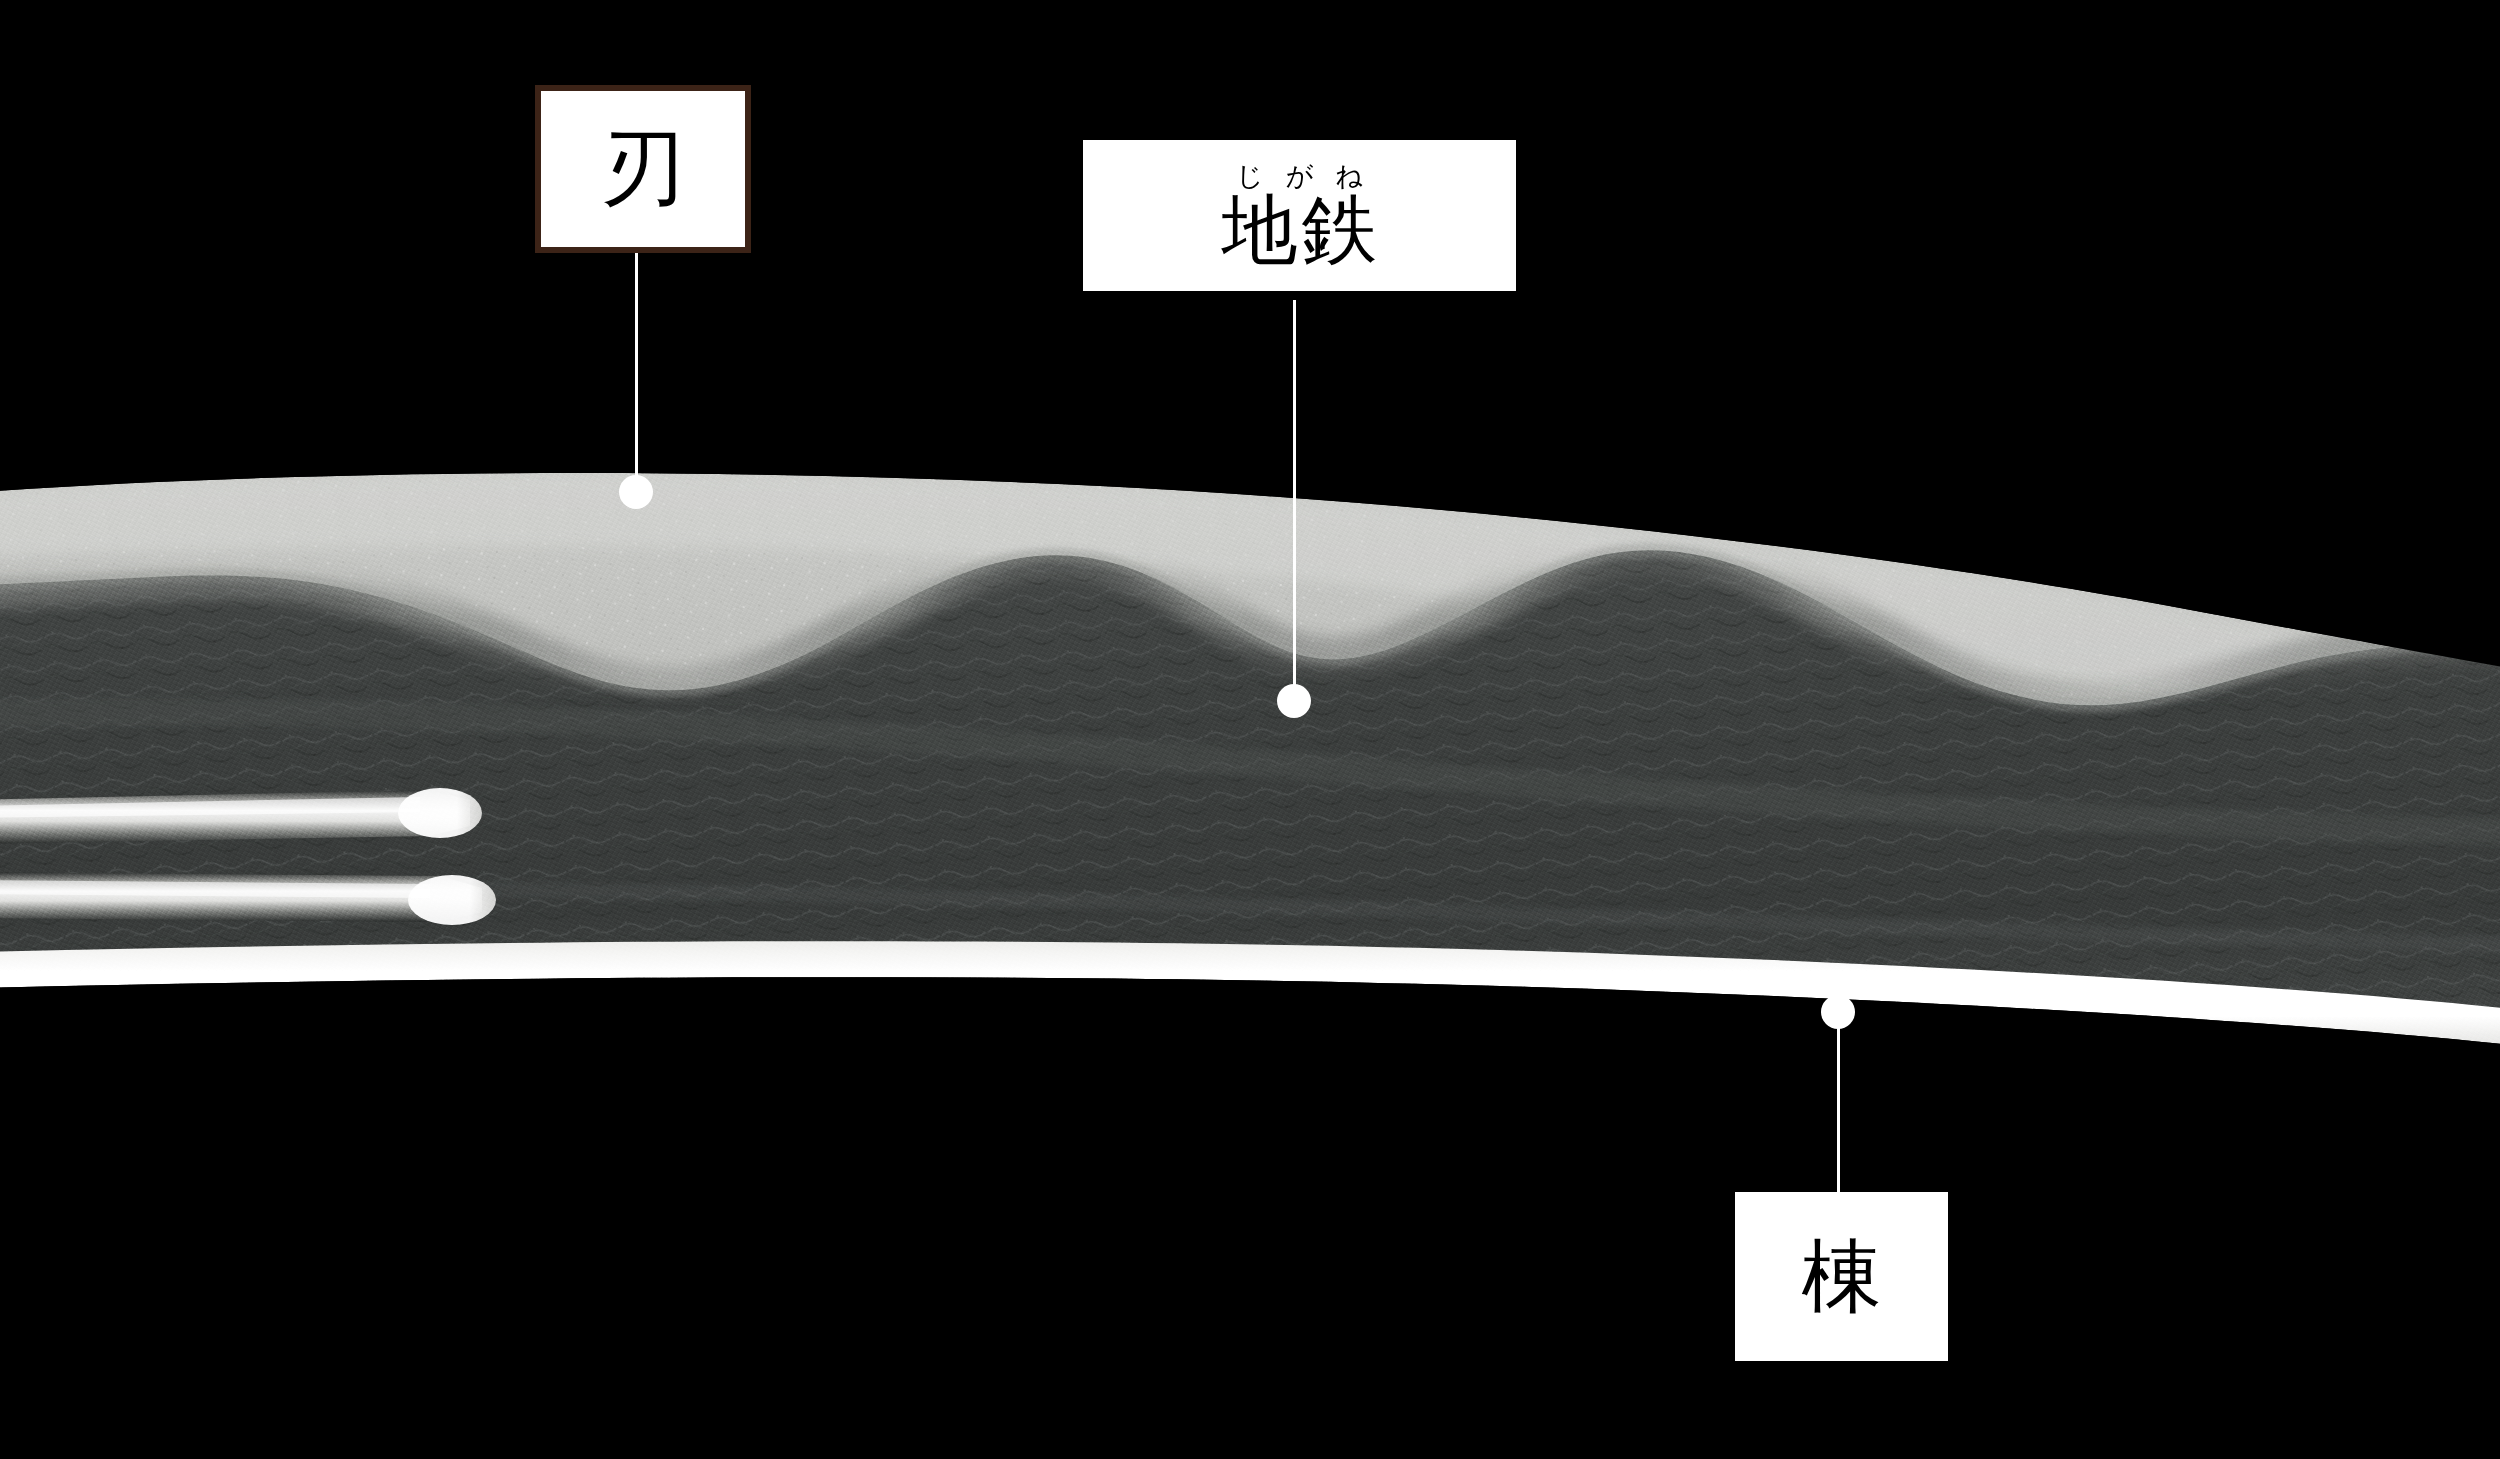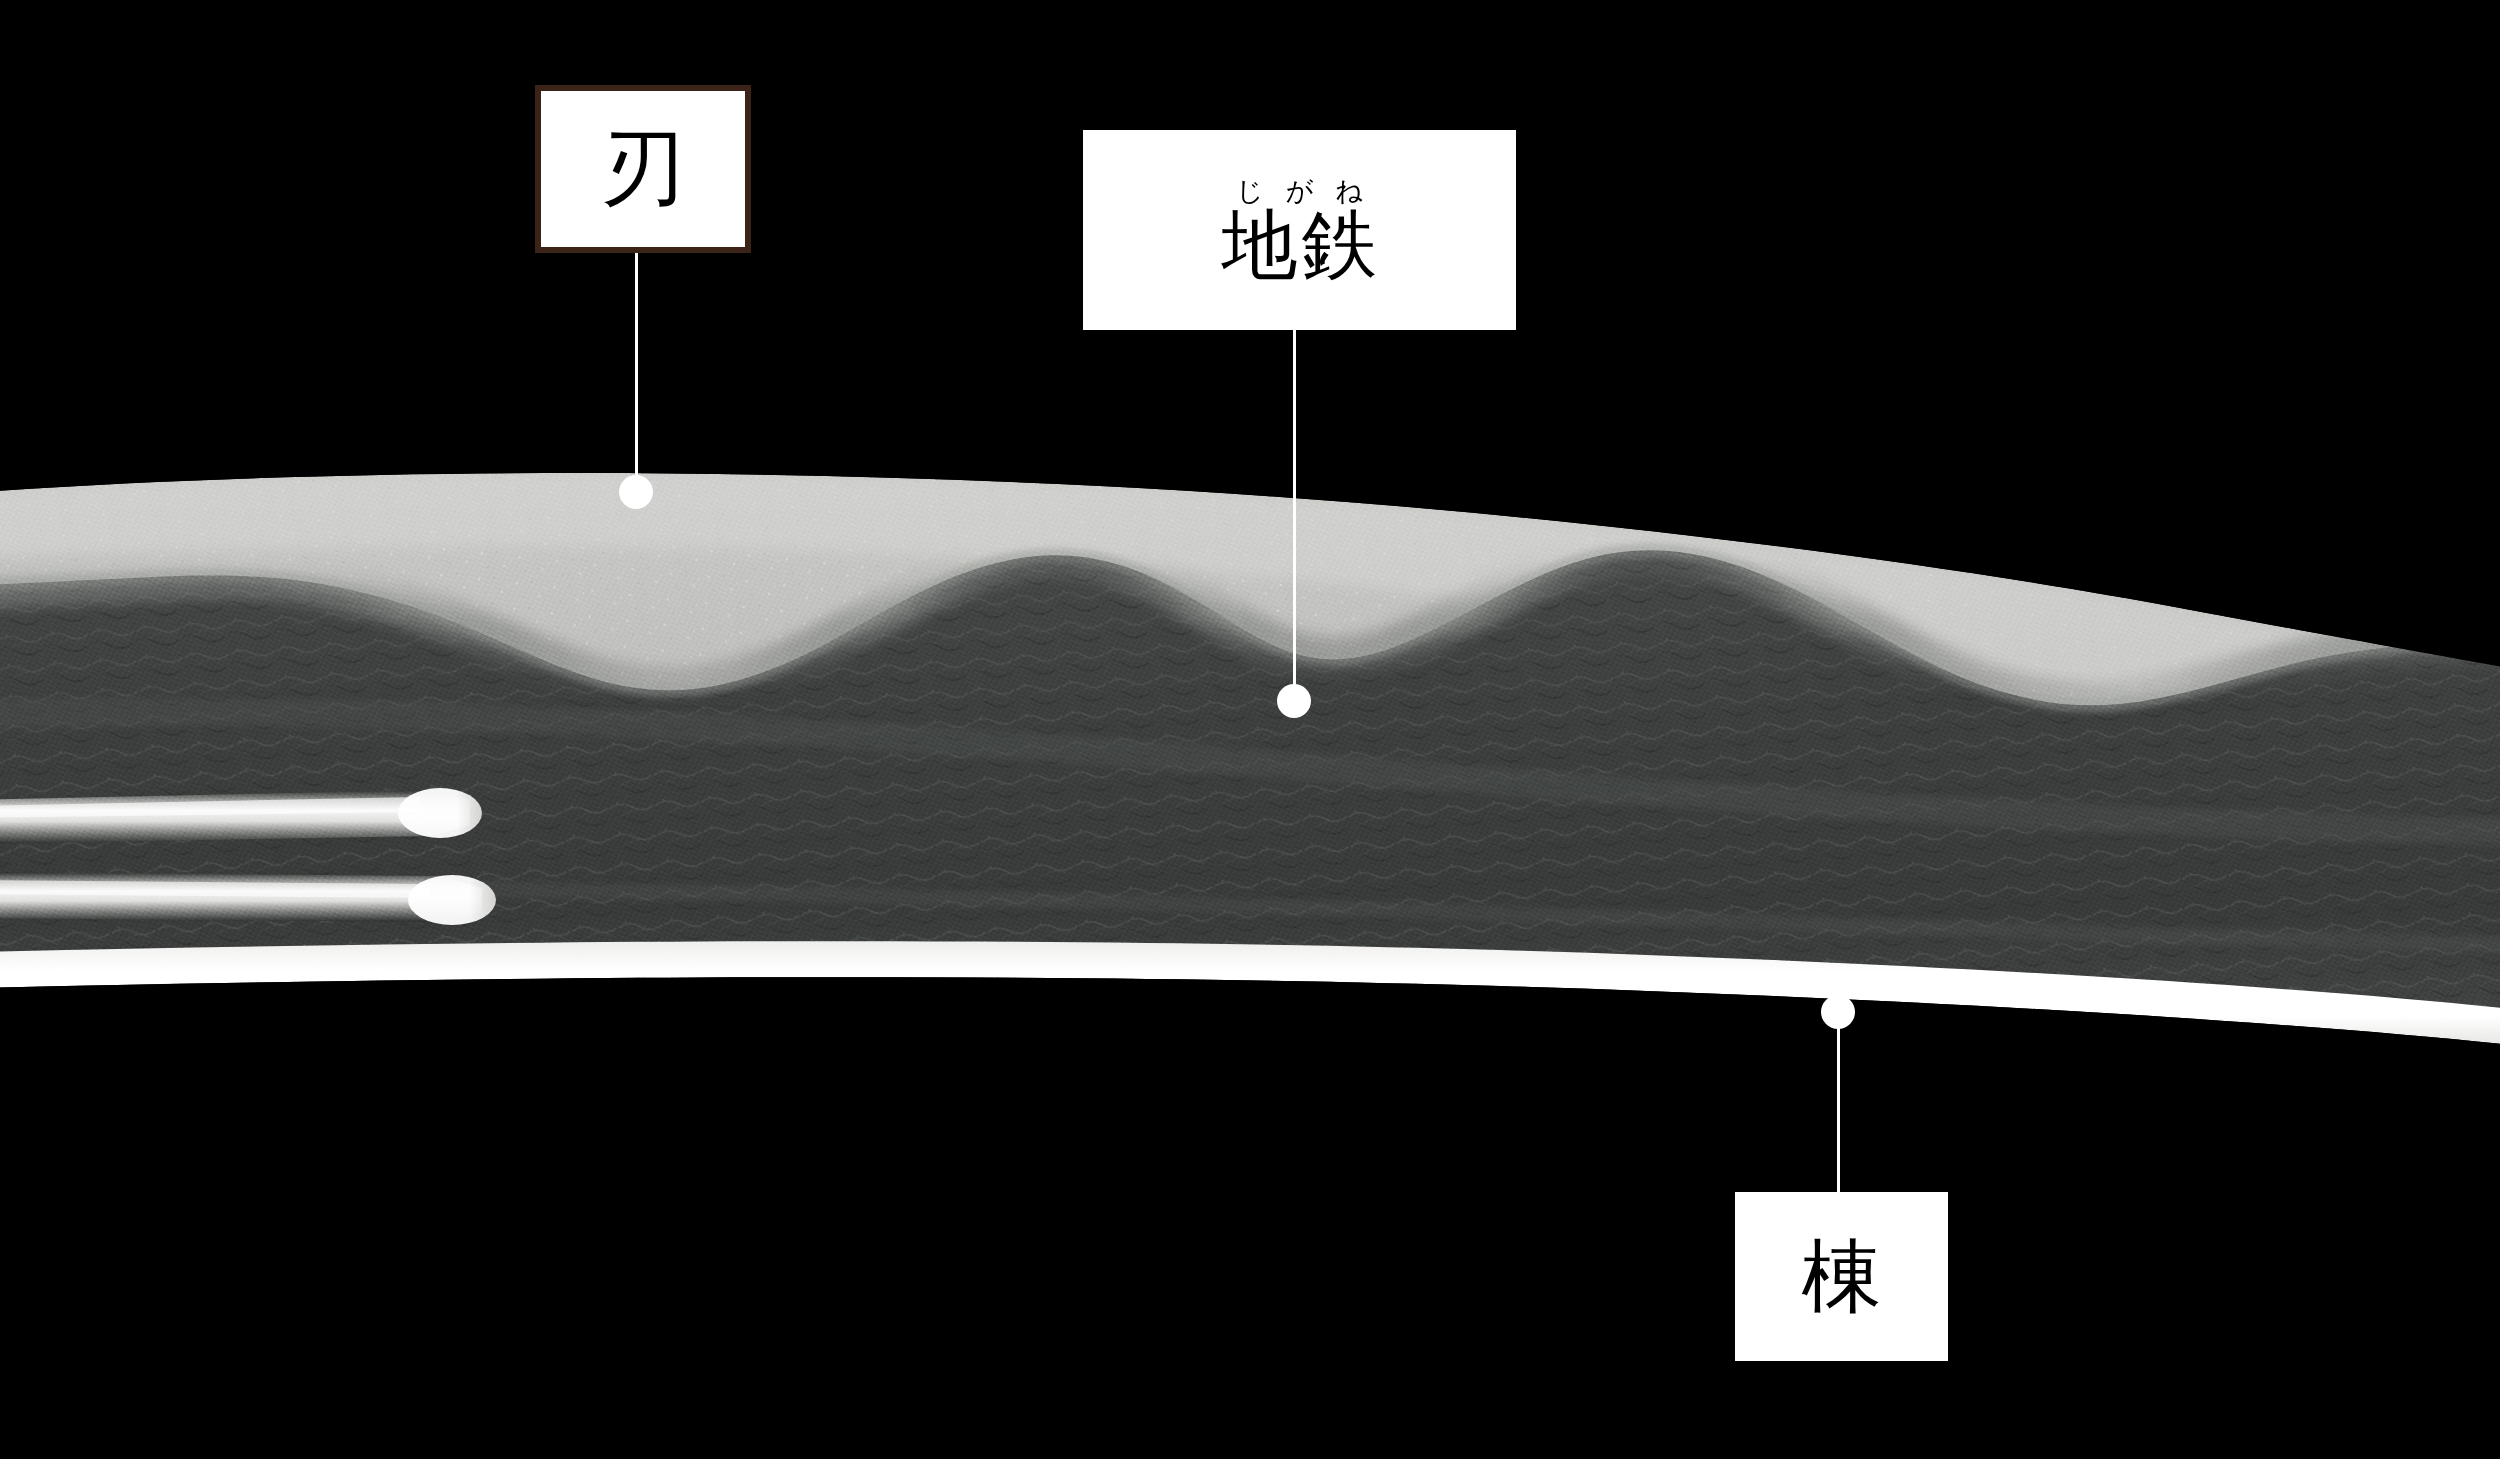--- a/index.html
+++ b/index.html
@@ -69,21 +69,21 @@
   .callout .kanji {
     font-size: 86px;
     letter-spacing: 4px;
     text-indent: 4px;
     font-weight: 500;
   }
 
   #callout-ha   { left: 535px;  top: 85px;   width: 216px; height: 168px; }
   #callout-ha .kanji { font-size: 84px; }
 
-  #callout-jigane { left: 1083px; top: 130px; width: 433px; height: 200px; }
+  #callout-jigane { left: 1083px; top: 140px; width: 433px; height: 151px; }
   #callout-jigane .kanji { font-size: 76px; }
   #callout-jigane .furigana { font-size: 27px; letter-spacing: 22px; text-indent: 22px; margin-bottom: 2px; }
 
   #callout-mune { left: 1735px; top: 1192px; width: 213px; height: 169px; }
   #callout-mune .kanji { font-size: 80px; }
 
   
   .leader {
     position: absolute;
     background: #ffffff;

